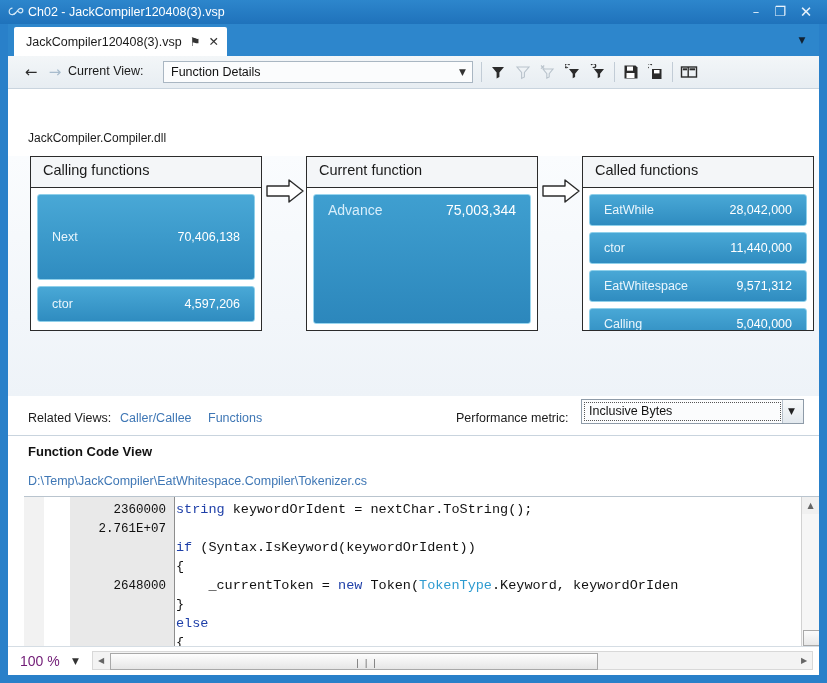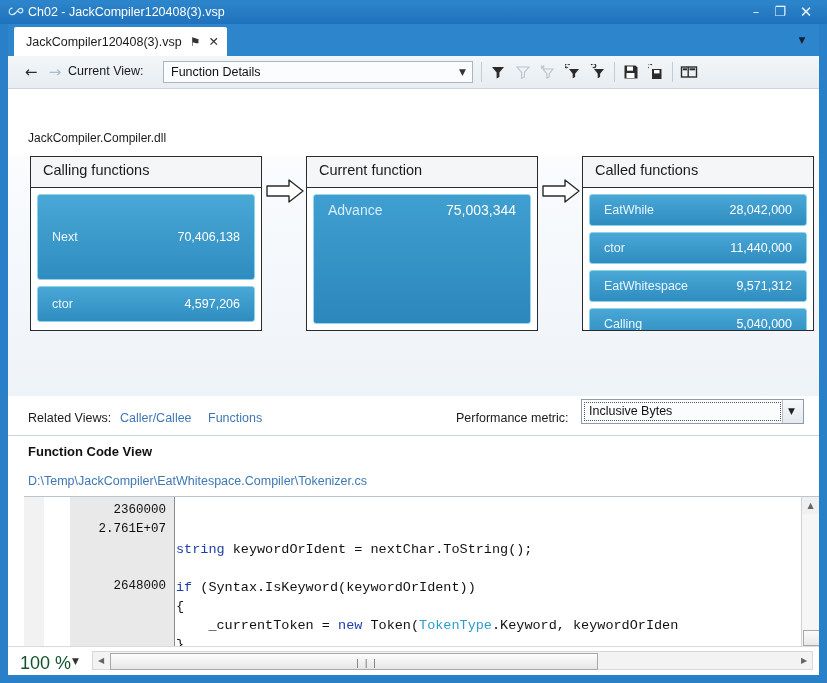--- a/index.html
+++ b/index.html
@@ -195,21 +195,21 @@
   }
   .gutter .gv{
     position:absolute;right:8px;font-size:12.5px;color:#111;
     font-family:"Liberation Mono",monospace;white-space:nowrap;
   }
   .code{
     position:absolute;left:152px;top:0;right:18px;bottom:0;overflow:hidden;
   }
   .cl{
     position:absolute;left:112px;font-size:13.5px;line-height:19px;
-    font-family:"Liberation Mono",monospace;white-space:pre;color:#111;margin-top:40px;
+    font-family:"Liberation Mono",monospace;white-space:pre;color:#111;
   }
   .kw{color:#1e3fa8;}
   .ty{color:#2e9bd0;}
   .hl{background:#fdf06b;}
   .boxed{border:1px solid #9a9a9a;padding:0 1px;}
   .vscroll{
     position:absolute;right:0;top:0;width:17px;bottom:0;
     background:#f6f6f6;border-left:1px solid #d2d2d2;
   }
   .vscroll .up,.vscroll .dn{
@@ -220,21 +220,21 @@
   .vscroll .up{top:0;}
   .vscroll .thumb{
     position:absolute;left:1px;width:15px;height:14px;top:133px;
     background:linear-gradient(#fbfbfb,#e8e8e8);border:1px solid #a8a8a8;
   }
   
   .statusbar{
     position:absolute;left:0;bottom:0;width:811px;height:28px;
     background:#ffffff;border-top:1px solid #d5dde4;
   }
-  .zoom-val{position:absolute;left:12px;top:6px;font-size:18px;color:#14532d;}
+  .zoom-val{position:absolute;left:12px;top:6px;font-size:14px;color:#701a75;}
   .zoom-arr{
     position:absolute;left:64px;top:9px;font-size:9px;color:#333;
     font-family:"DejaVu Sans",sans-serif;
   }
   .hscroll{
     position:absolute;left:84px;top:4px;right:6px;height:19px;
     background:#f3f3f3;border:1px solid #d8d8d8;box-sizing:border-box;
   }
   .hscroll .lft,.hscroll .rgt{
     position:absolute;top:0;width:16px;height:17px;text-align:center;

